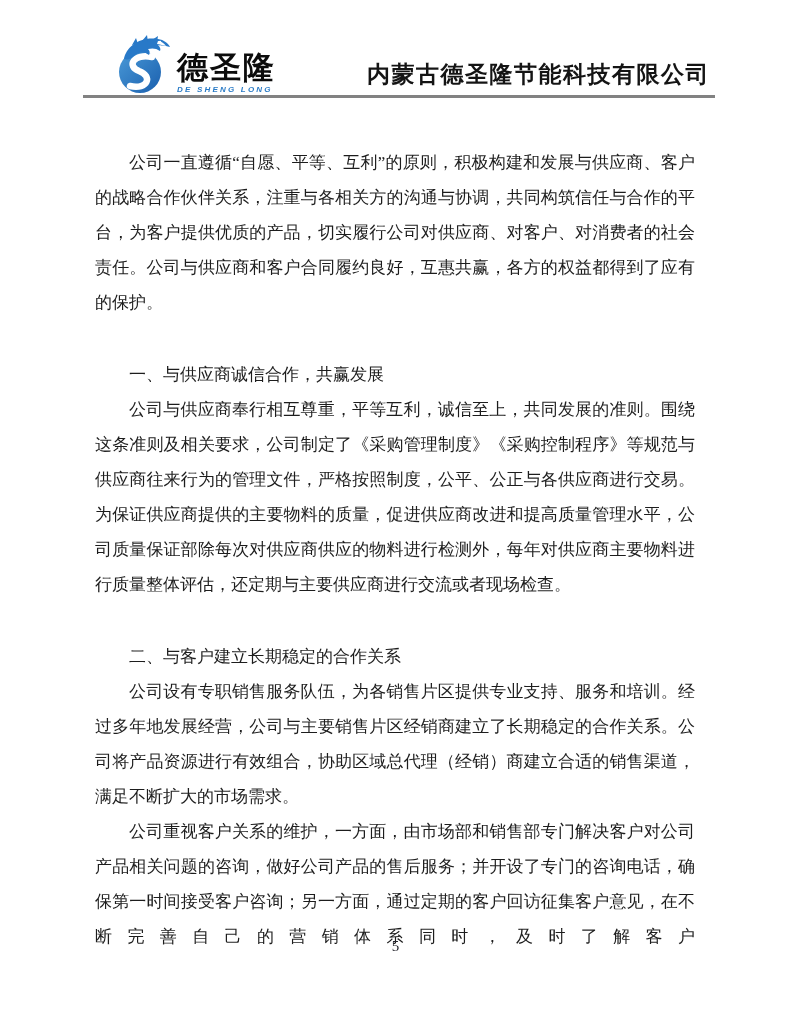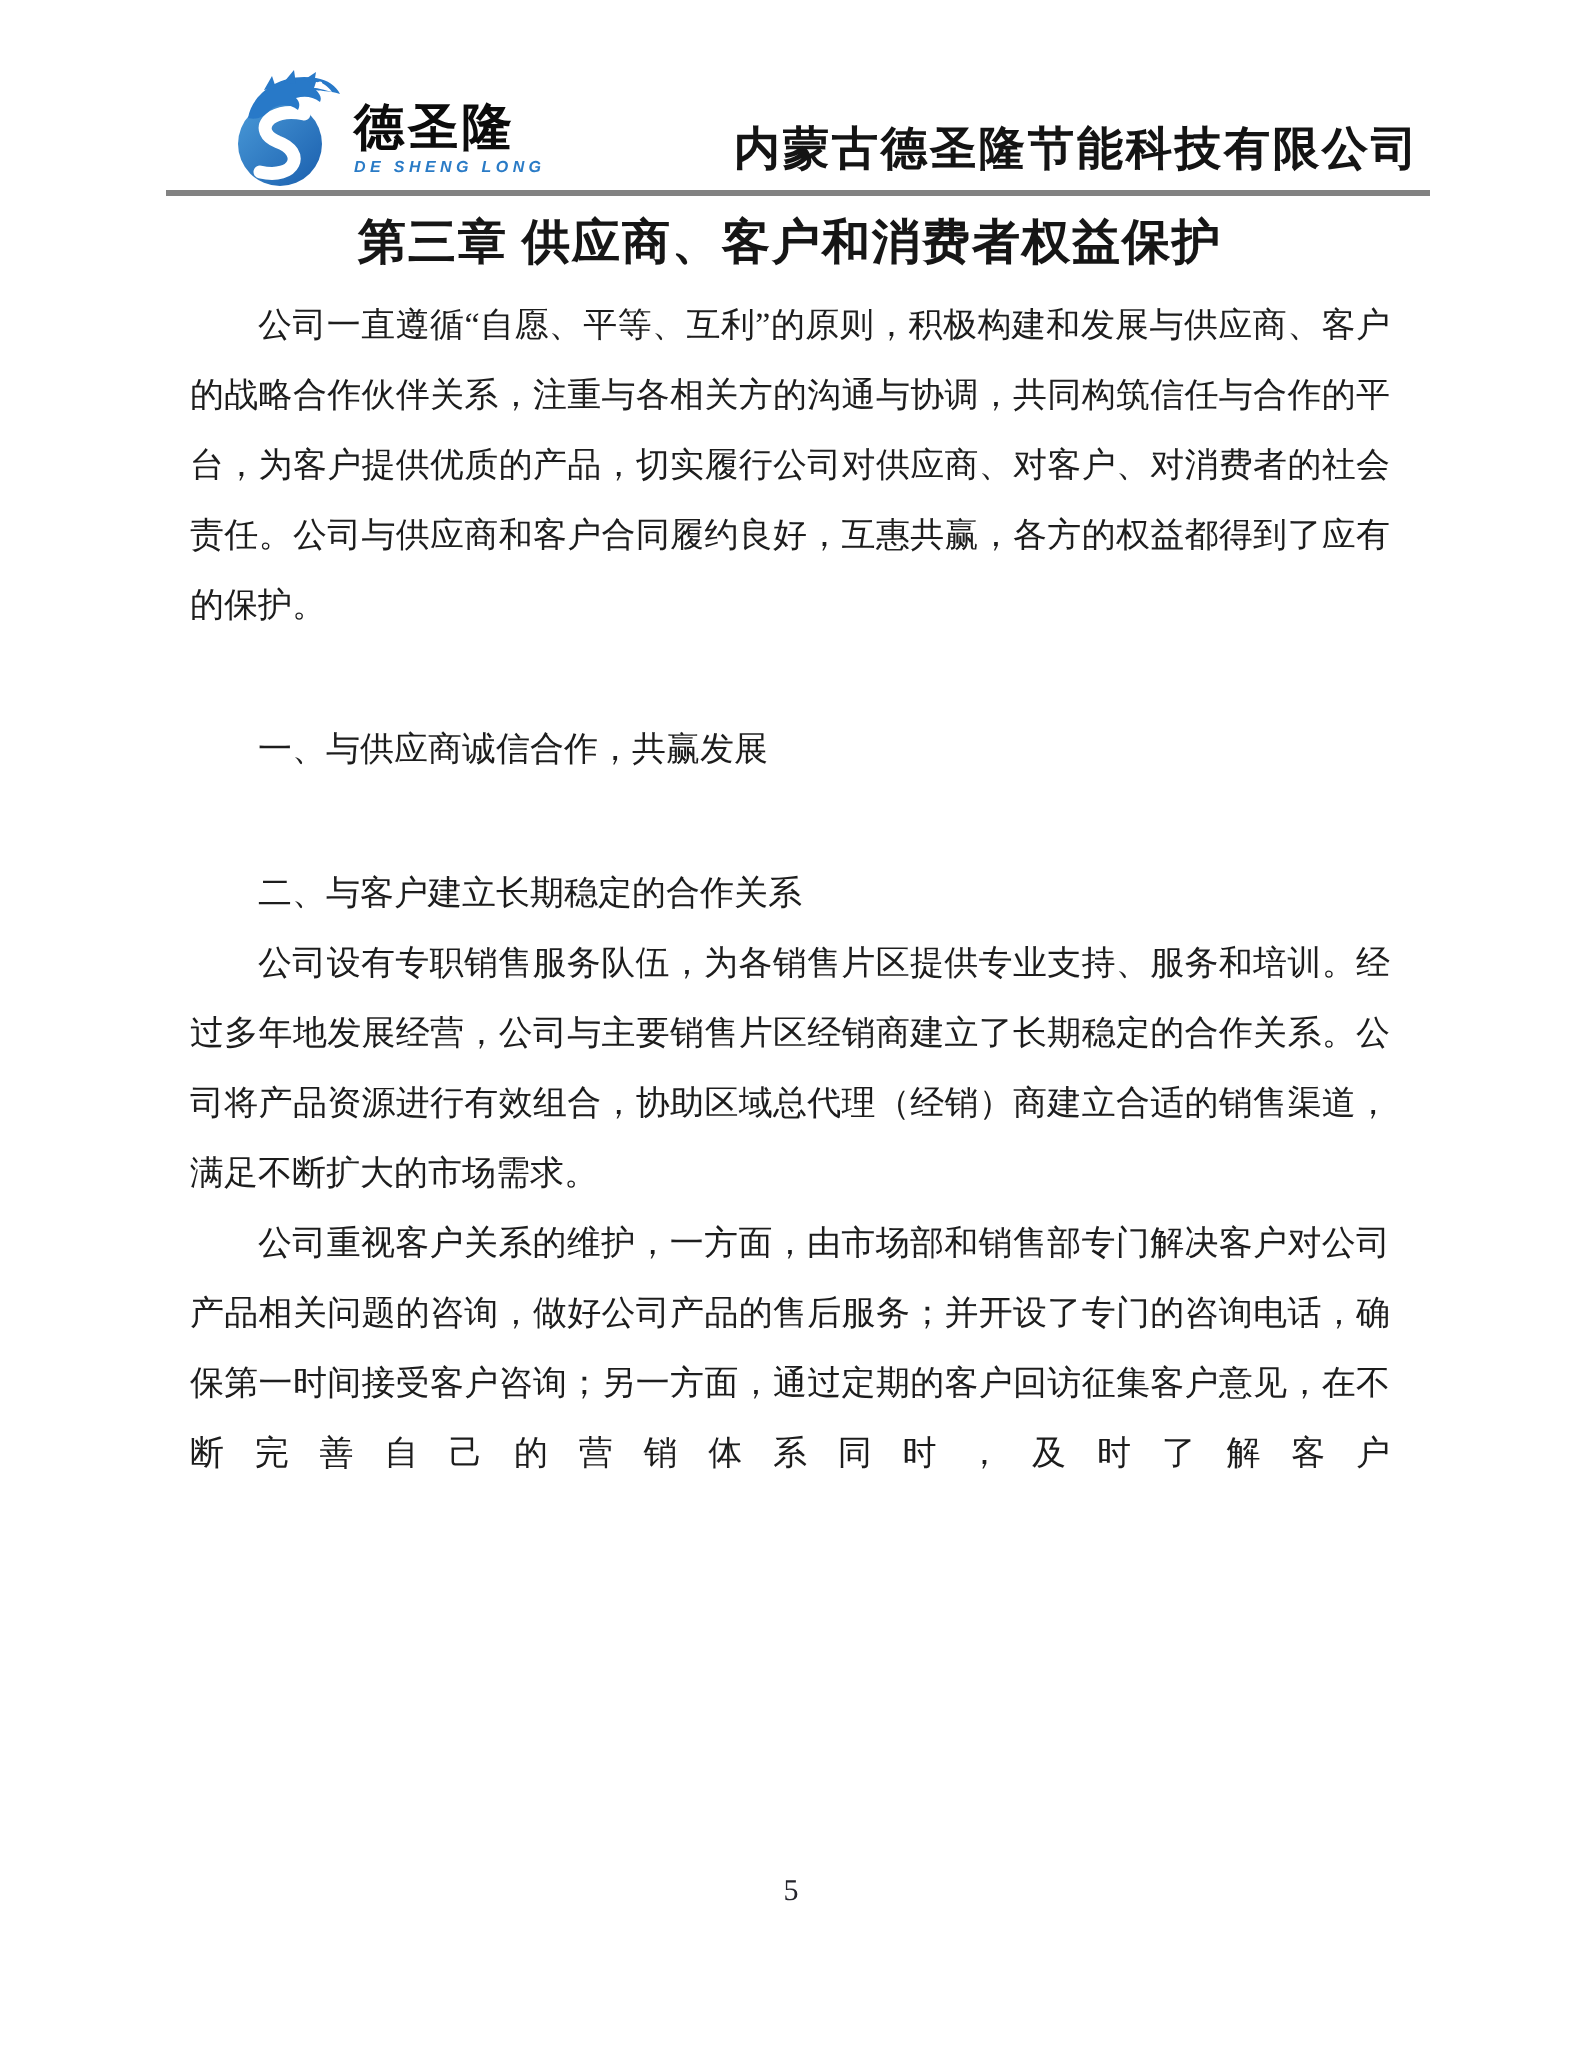--- a/index.html
+++ b/index.html
@@ -13,21 +13,21 @@
   }
   
   .logo{
     position:absolute;left:114px;top:33px;
     display:flex;align-items:flex-start;
   }
   .logo-mark{display:block;}
   .logo-text{margin-left:3px;margin-top:19px;}
   .logo-cn{
     font-family:"Liberation Sans","DejaVu Sans",sans-serif;
-    font-size:25px;font-weight:900;color:#0c0c0c;
+    font-size:31px;font-weight:900;color:#0c0c0c;
     letter-spacing:2px;line-height:1.0;
   }
   .logo-en{
     font-family:"Liberation Sans","DejaVu Sans",sans-serif;
     font-size:8px;font-weight:700;color:#2a7bc6;
     letter-spacing:2.2px;margin-top:2px;font-style:italic;
   }
   .company-name{
     position:absolute;right:81px;top:59px;
     font-size:23px;font-weight:700;color:#141414;
@@ -92,25 +92,25 @@
     <div class="logo-text">
       <div class="logo-cn">德圣隆</div>
       <div class="logo-en">DE SHENG LONG</div>
     </div>
   </div>
 
   <div class="company-name">内蒙古德圣隆节能科技有限公司</div>
 
   <div class="header-rule"></div>
 
-  <h1 class="chapter-title">第三章 供应商、客户和消费者权益保护</h1>
 
   <div class="body-text">
     <p>公司一直遵循“自愿、平等、互利”的原则，积极构建和发展与供应商、客户的战略合作伙伴关系，注重与各相关方的沟通与协调，共同构筑信任与合作的平台，为客户提供优质的产品，切实履行公司对供应商、对客户、对消费者的社会责任。公司与供应商和客户合同履约良好，互惠共赢，各方的权益都得到了应有的保护。</p>
     <p class="section-heading">一、与供应商诚信合作，共赢发展</p>
+    <p>公司与供应商奉行相互尊重，平等互利，诚信至上，共同发展的准则。围绕这条准则及相关要求，公司制定了《采购管理制度》《采购控制程序》等规范与供应商往来行为的管理文件，严格按照制度，公平、公正与各供应商进行交易。为保证供应商提供的主要物料的质量，促进供应商改进和提高质量管理水平，公司质量保证部除每次对供应商供应的物料进行检测外，每年对供应商主要物料进行质量整体评估，还定期与主要供应商进行交流或者现场检查。</p>
     <p class="section-heading">二、与客户建立长期稳定的合作关系</p>
     <p>公司设有专职销售服务队伍，为各销售片区提供专业支持、服务和培训。经过多年地发展经营，公司与主要销售片区经销商建立了长期稳定的合作关系。公司将产品资源进行有效组合，协助区域总代理（经销）商建立合适的销售渠道，满足不断扩大的市场需求。</p>
     <p class="continues">公司重视客户关系的维护，一方面，由市场部和销售部专门解决客户对公司产品相关问题的咨询，做好公司产品的售后服务；并开设了专门的咨询电话，确保第一时间接受客户咨询；另一方面，通过定期的客户回访征集客户意见，在不断完善自己的营销体系同时，及时了解客户</p>
   </div>
 
   <div class="page-footer">
     <span>5</span>
   </div>
 
 </div>

